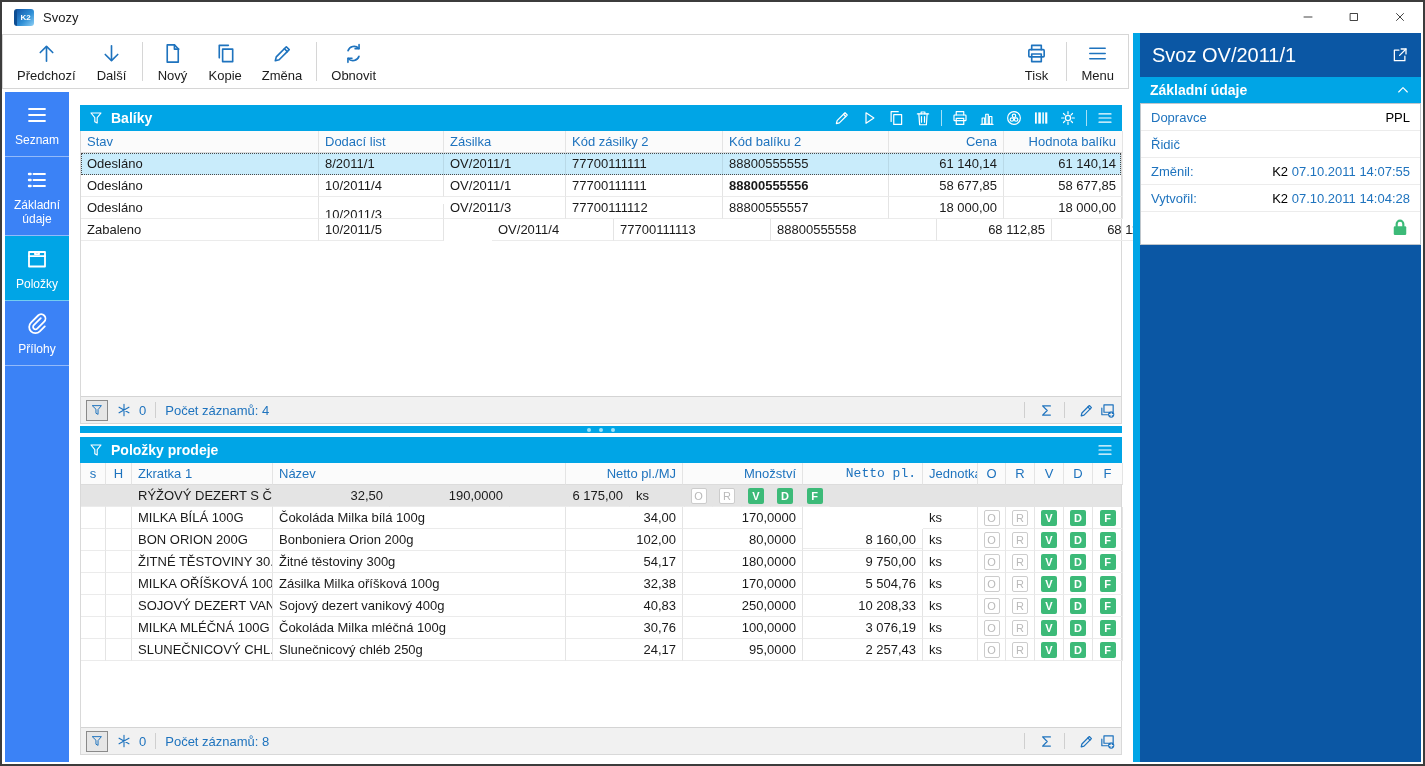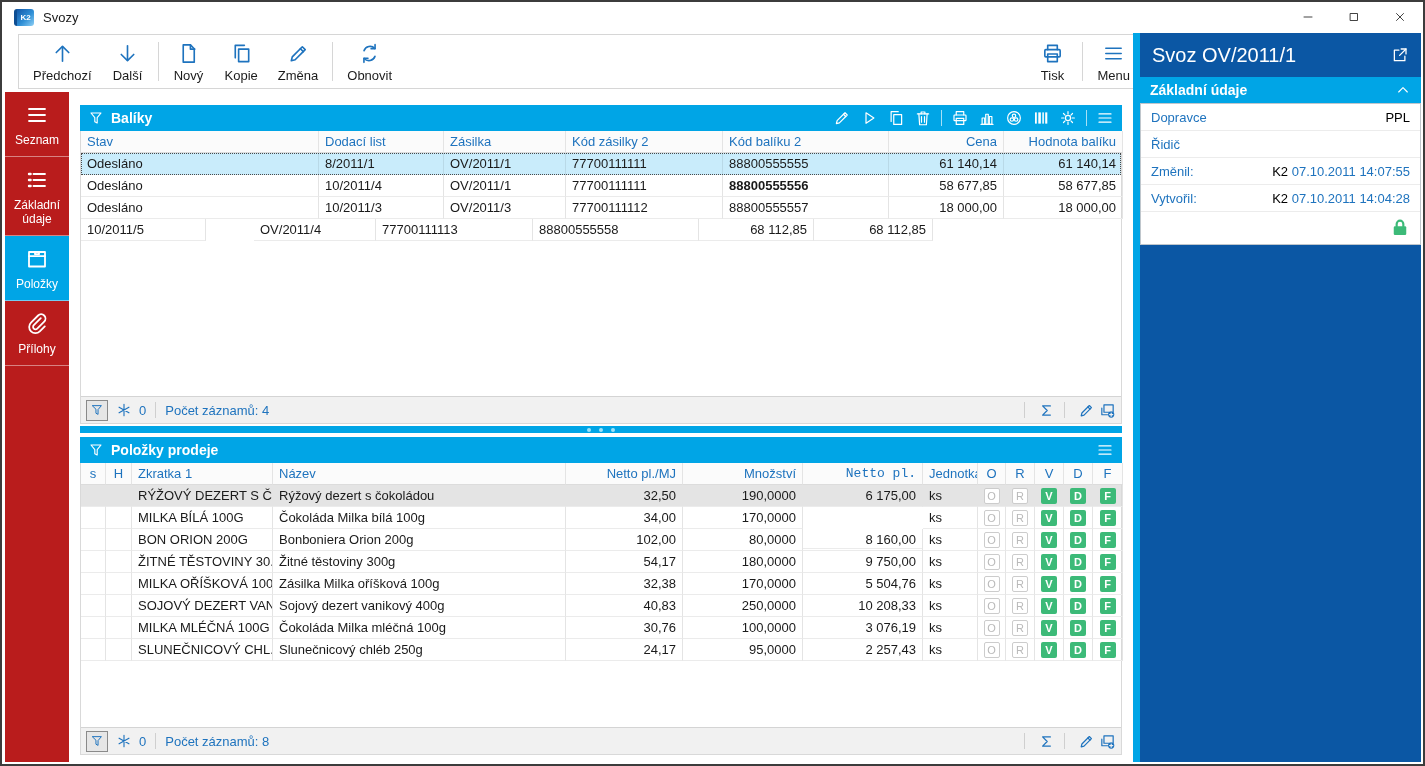--- a/index.html
+++ b/index.html
@@ -16,29 +16,29 @@
 
   
   .titlebar { position:absolute; top:2px; left:2px; right:2px; height:30px; background:#fff; display:flex; align-items:center; }
   .k2logo { width:20px; height:17px; margin-left:12px; background:linear-gradient(135deg,#1257a8 0%,#2f8fd6 55%,#8fd0f5 100%); color:#fff; font-size:8px; font-weight:bold; display:flex; align-items:center; justify-content:center; border-radius:3px; border-left:3px solid #0d4d92; }
   .title-text { margin-left:9px; font-size:13px; color:#1a1a1a; }
   .win-controls { margin-left:auto; display:flex; height:100%; }
   .win-btn { width:46px; display:flex; align-items:center; justify-content:center; color:#222; }
   .win-btn .ic { width:12px; height:12px; }
 
   
-  .toolbar { position:absolute; left:18px; top:34px; width:1127px; height:55px; border:1px solid #d6d6d6; background:#fff; display:flex; align-items:stretch; padding:2px 4px; }
+  .toolbar { position:absolute; left:2px; top:34px; width:1127px; height:55px; border:1px solid #d6d6d6; background:#fff; display:flex; align-items:stretch; padding:2px 4px; }
   .tb-btn { min-width:52px; padding:4px 10px 2px; display:flex; flex-direction:column; align-items:center; justify-content:center; gap:3px; cursor:default; }
   .tb-ic { width:23px; height:23px; color:#1e73be; }
   .tb-label { font-size:13px; color:#1b1b1b; white-space:nowrap; }
   .tb-sep { width:1px; background:#d6d6d6; margin:5px 4px; }
   .tb-right { margin-left:auto; display:flex; }
 
   
-  .sidebar { position:absolute; left:5px; top:92px; width:64px; bottom:4px; background:#b91c1c; display:flex; flex-direction:column; }
+  .sidebar { position:absolute; left:5px; top:92px; width:64px; bottom:4px; background:#3b82f6; display:flex; flex-direction:column; }
   .side-item { padding:11px 2px 9px; display:flex; flex-direction:column; align-items:center; gap:6px; border-bottom:1px solid rgba(255,255,255,.45); cursor:default; }
   .side-item.active { background:#00a5e6; }
   .side-ic { width:26px; height:24px; color:#fff; }
   .side-label { color:#fff; font-size:12px; line-height:14px; text-align:center; }
 
   
   .panel { position:absolute; left:80px; width:1042px; background:#fff; }
   .panel-head { height:26px; background:#00a5e6; display:flex; align-items:center; padding:0 8px; gap:7px; }
   .ph-filter { width:16px; height:16px; color:#fff; }
   .ph-title { color:#fff; font-size:14px; font-weight:bold; }
@@ -346,28 +346,29 @@
           <div class="t-cell" style="width: 238px;">Odesláno</div>
           <div class="t-cell" style="width: 125px;">10/2011/4</div>
           <div class="t-cell" style="width: 122px;">OV/2011/1</div>
           <div class="t-cell" style="width: 157px;">77700111111</div>
           <div class="t-cell" style="width: 166px; font-weight: bold;">88800555556</div>
           <div class="t-cell r" style="width: 115px;">58 677,85</div>
           <div class="t-cell r" style="width: 119px;">58 677,85</div>
         </div>
         <div class="t-row">
           <div class="t-cell" style="width: 238px;">Odesláno</div>
-          <div class="t-cell" style="width: 125px;">10/2011/3</div>
+          <div class="t-cell" style="width: 125px; margin-top: 7px;">10/2011/3</div>
           <div class="t-cell" style="width: 122px;">OV/2011/3</div>
           <div class="t-cell" style="width: 157px;">77700111112</div>
           <div class="t-cell" style="width: 166px;">88800555557</div>
           <div class="t-cell r" style="width: 115px;">18 000,00</div>
           <div class="t-cell r" style="width: 119px;">18 000,00</div>
         </div>
         <div class="t-row">
+          <div class="t-cell" style="width: 238px;">Zabaleno</div>
           <div class="t-cell" style="width: 125px;">10/2011/5</div>
           <div class="t-cell" style="width: 122px; margin-left: 48px;">OV/2011/4</div>
           <div class="t-cell" style="width: 157px;">77700111113</div>
           <div class="t-cell" style="width: 166px;">88800555558</div>
           <div class="t-cell r" style="width: 115px;">68 112,85</div>
           <div class="t-cell r" style="width: 119px;">68 112,85</div>
         </div>
       </div>
     <div class="status">
       <span class="st-filterbtn">
@@ -448,21 +449,20 @@
         <div class="t-cell c" style="width: 29px;">R</div>
         <div class="t-cell c" style="width: 29px;">V</div>
         <div class="t-cell c" style="width: 29px;">D</div>
         <div class="t-cell c" style="width: 30px;">F</div>
       </div>
     <div id="polozky-tbody">
         <div class="t-row sel-gray">
           <div class="t-cell c" style="width: 25px;"></div>
           <div class="t-cell c" style="width: 26px;"></div>
           <div class="t-cell" style="width: 141px;">RÝŽOVÝ DEZERT S Č...</div>
-          <div class="t-cell" style="width: 293px;">Rýžový dezert s čokoládou</div>
           <div class="t-cell r" style="width: 117px;">32,50</div>
           <div class="t-cell r" style="width: 120px;">190,0000</div>
           <div class="t-cell r" style="width: 120px;">6 175,00</div>
           <div class="t-cell" style="width: 55px;">ks</div>
           <div class="t-cell c" style="width: 28px;"><span class="badge off">O</span></div>
           <div class="t-cell c" style="width: 29px;"><span class="badge off">R</span></div>
           <div class="t-cell c" style="width: 29px;"><span class="badge on">V</span></div>
           <div class="t-cell c" style="width: 29px;"><span class="badge on">D</span></div>
           <div class="t-cell c" style="width: 30px;"><span class="badge on">F</span></div>
         </div>

